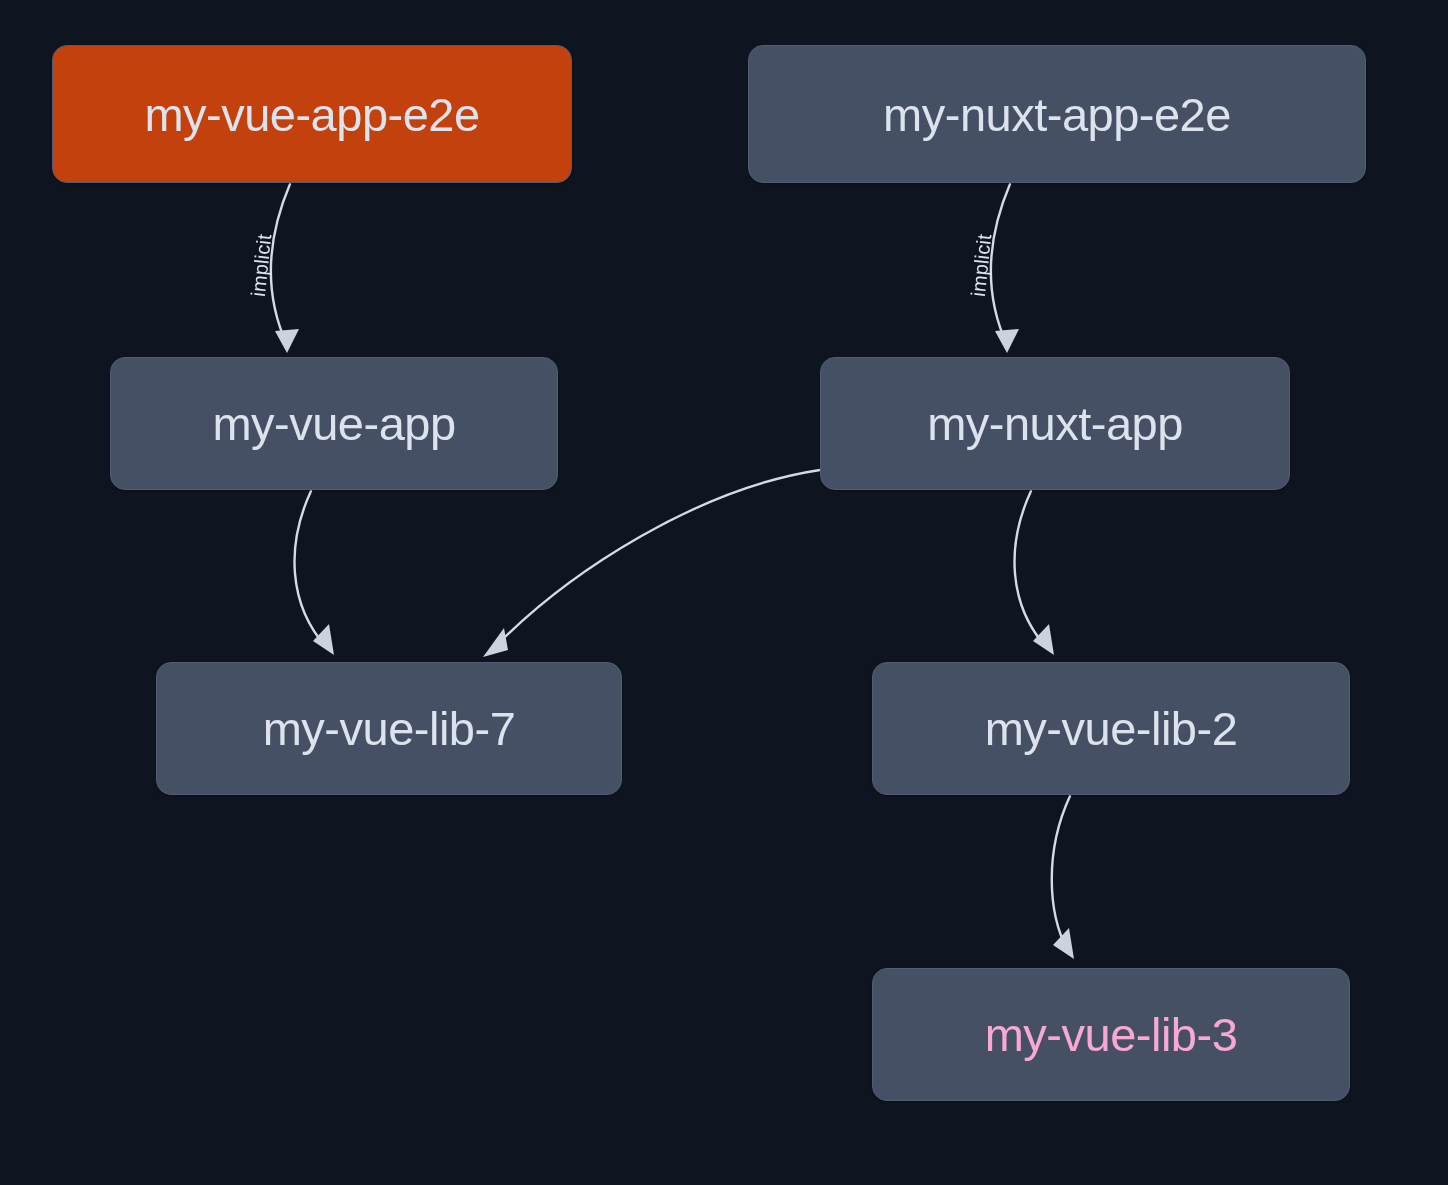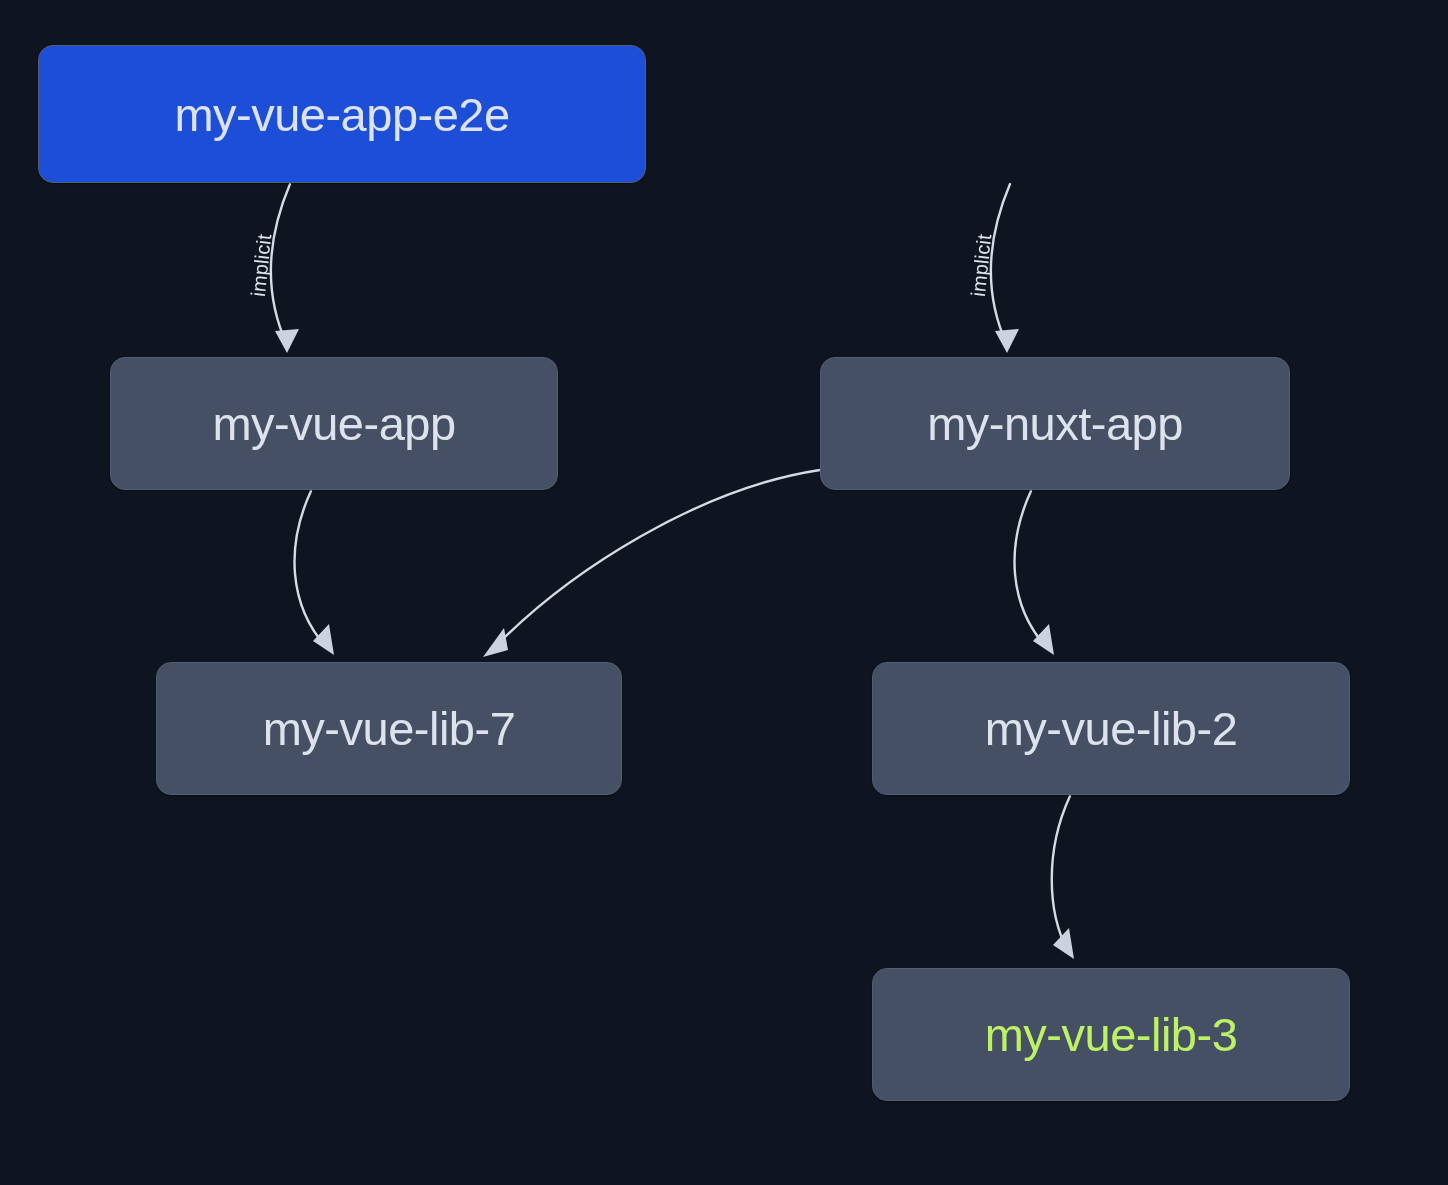--- a/index.html
+++ b/index.html
@@ -105,33 +105,36 @@
           <path class="edge-arrow" d="M 1054 655 L 1033 641 L 1049 624 Z"></path>
         </g>
         <g>
           <path class="edge-path" d="M 1070 796 C 1045 850, 1047 912, 1068 951" stroke="#d5dbe5"></path>
           <path class="edge-arrow" d="M 1074 959 L 1053 945 L 1069 928 Z"></path>
         </g>
       </g>
   </svg>
 
   <div id="node-layer">
-      <div class="graph-node" style="left: 38px; top: 45px; width: 608px; height: 138px; background: #1d4ed8; border-color: rgb(82, 93, 115);">
+      <div class="graph-node" style="left: 52px; top: 45px; width: 520px; height: 138px; background: #c2410c; border-color: rgb(82, 93, 115);">
         <span class="node-label" style="color: rgb(221, 227, 236);">my-vue-app-e2e</span>
+      </div>
+      <div class="graph-node" style="left: 748px; top: 45px; width: 618px; height: 138px; background: rgb(69, 80, 100); border-color: rgb(82, 93, 115);">
+        <span class="node-label" style="color: rgb(221, 227, 236);">my-nuxt-app-e2e</span>
       </div>
       <div class="graph-node" style="left: 820px; top: 357px; width: 470px; height: 133px; background: rgb(69, 80, 100); border-color: rgb(82, 93, 115);">
         <span class="node-label" style="color: rgb(221, 227, 236);">my-nuxt-app</span>
       </div>
       <div class="graph-node" style="left: 110px; top: 357px; width: 448px; height: 133px; background: rgb(69, 80, 100); border-color: rgb(82, 93, 115);">
         <span class="node-label" style="color: rgb(221, 227, 236);">my-vue-app</span>
       </div>
       <div class="graph-node" style="left: 156px; top: 662px; width: 466px; height: 133px; background: rgb(69, 80, 100); border-color: rgb(82, 93, 115);">
         <span class="node-label" style="color: rgb(221, 227, 236);">my-vue-lib-7</span>
       </div>
       <div class="graph-node" style="left: 872px; top: 662px; width: 478px; height: 133px; background: rgb(69, 80, 100); border-color: rgb(82, 93, 115);">
         <span class="node-label" style="color: rgb(221, 227, 236);">my-vue-lib-2</span>
       </div>
       <div class="graph-node" style="left: 872px; top: 968px; width: 478px; height: 133px; background: rgb(69, 80, 100); border-color: rgb(82, 93, 115);">
-        <span class="node-label" style="color: #bef264;">my-vue-lib-3</span>
+        <span class="node-label" style="color: #f9a8d4;">my-vue-lib-3</span>
       </div>
     </div>
 
 </div>
 
 </body></html>

